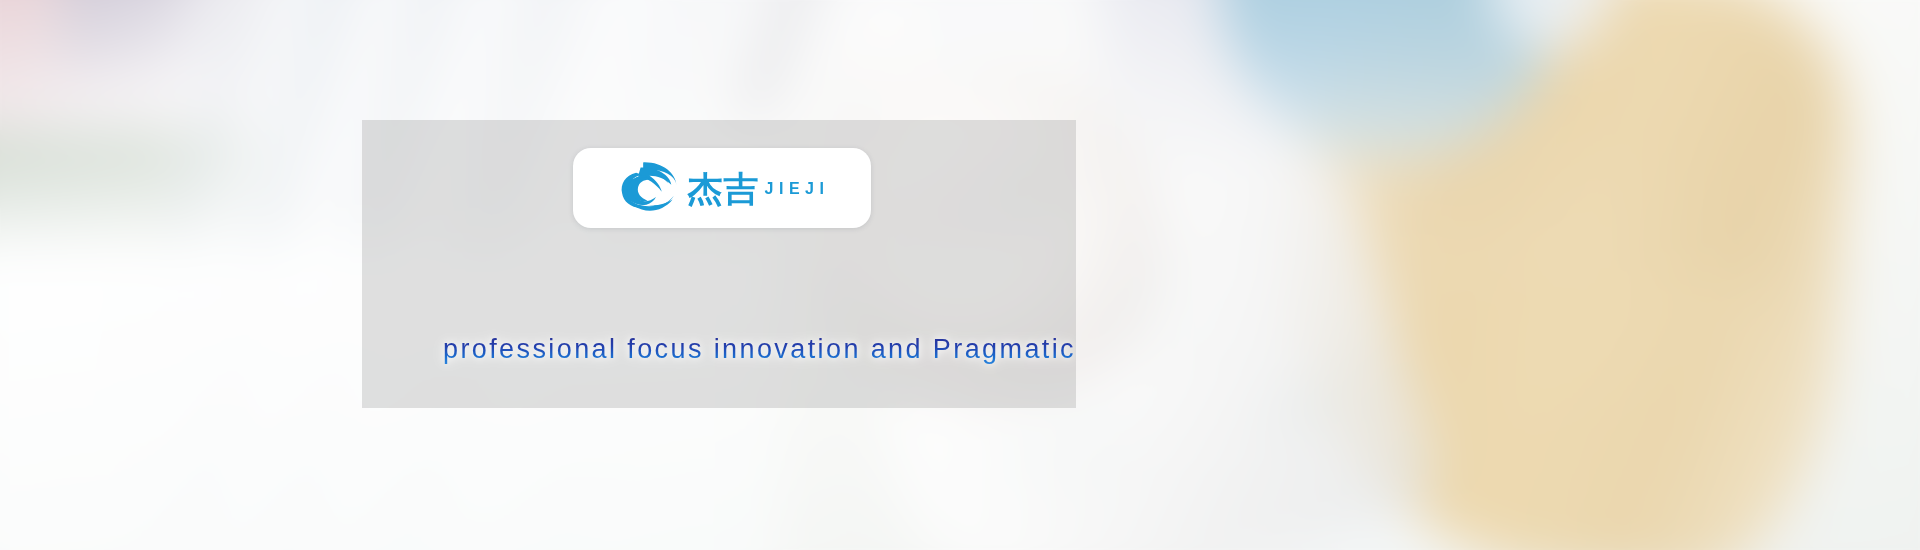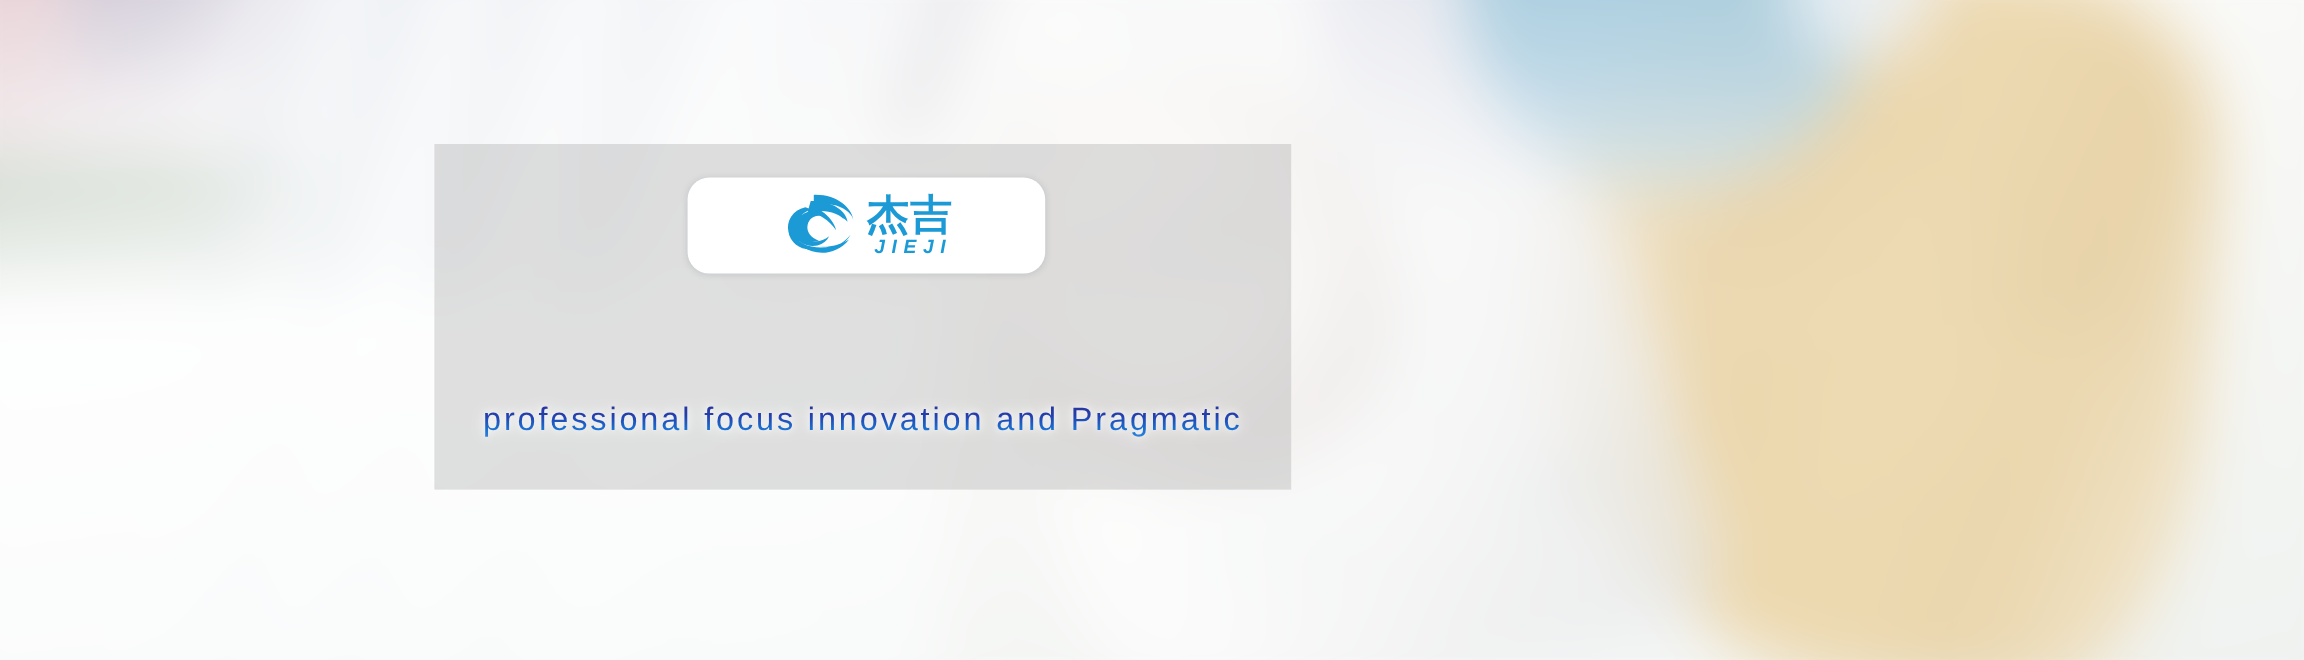--- a/index.html
+++ b/index.html
@@ -312,21 +312,20 @@
     border-radius: 18px;
     box-shadow: 0 1px 5px rgba(90,100,110,0.18);
     display: flex;
     align-items: center;
     justify-content: center;
     gap: 9px;
   }
   #logo-mark { width: 64px; height: 64px; display: block; flex: 0 0 auto; }
   .logo-wordmark {
     display: flex;
-    flex-direction: column;
     align-items: center;
     line-height: 1;
     flex: 0 0 auto;
   }
   .logo-cn {
     font-family: "Liberation Sans", "DejaVu Sans", sans-serif;
     font-size: 35px;
     font-weight: bold;
     color: #1b9ad6;
     letter-spacing: 1px;
@@ -334,21 +333,20 @@
   }
   .logo-en {
     font-family: "Liberation Sans", sans-serif;
     font-size: 16px;
     font-weight: bold;
     color: #1b9ad6;
     letter-spacing: 5.5px;
     margin-top: 2px;
     margin-left: 5px;
     line-height: 1;
-    font-style: italic;
   }
 
   
   #slogan-cn {
     position: absolute;
     left: 362px;
     top: 247px;
     width: 714px;
     text-align: center;
     font-family: "Liberation Sans", "DejaVu Sans", sans-serif;
@@ -370,21 +368,21 @@
     filter: drop-shadow(0 0 4px rgba(255,255,255,0.95))
             drop-shadow(0 0 9px rgba(255,255,255,0.80))
             drop-shadow(1px 2px 2px rgba(110,120,130,0.30));
   }
 
   #slogan-en {
     position: absolute;
     left: 362px;
     top: 334px;
     width: 714px;
-    text-align: center;
+    text-align: right;
     font-family: "Liberation Sans", sans-serif;
     font-size: 27px;
     font-weight: normal;
     letter-spacing: 2.4px;
     white-space: nowrap;
     background: linear-gradient(to bottom,
                  #2b2f93 0%,
                  #2340ae 40%,
                  #1b6fd0 75%,
                  #2c86dd 100%);

